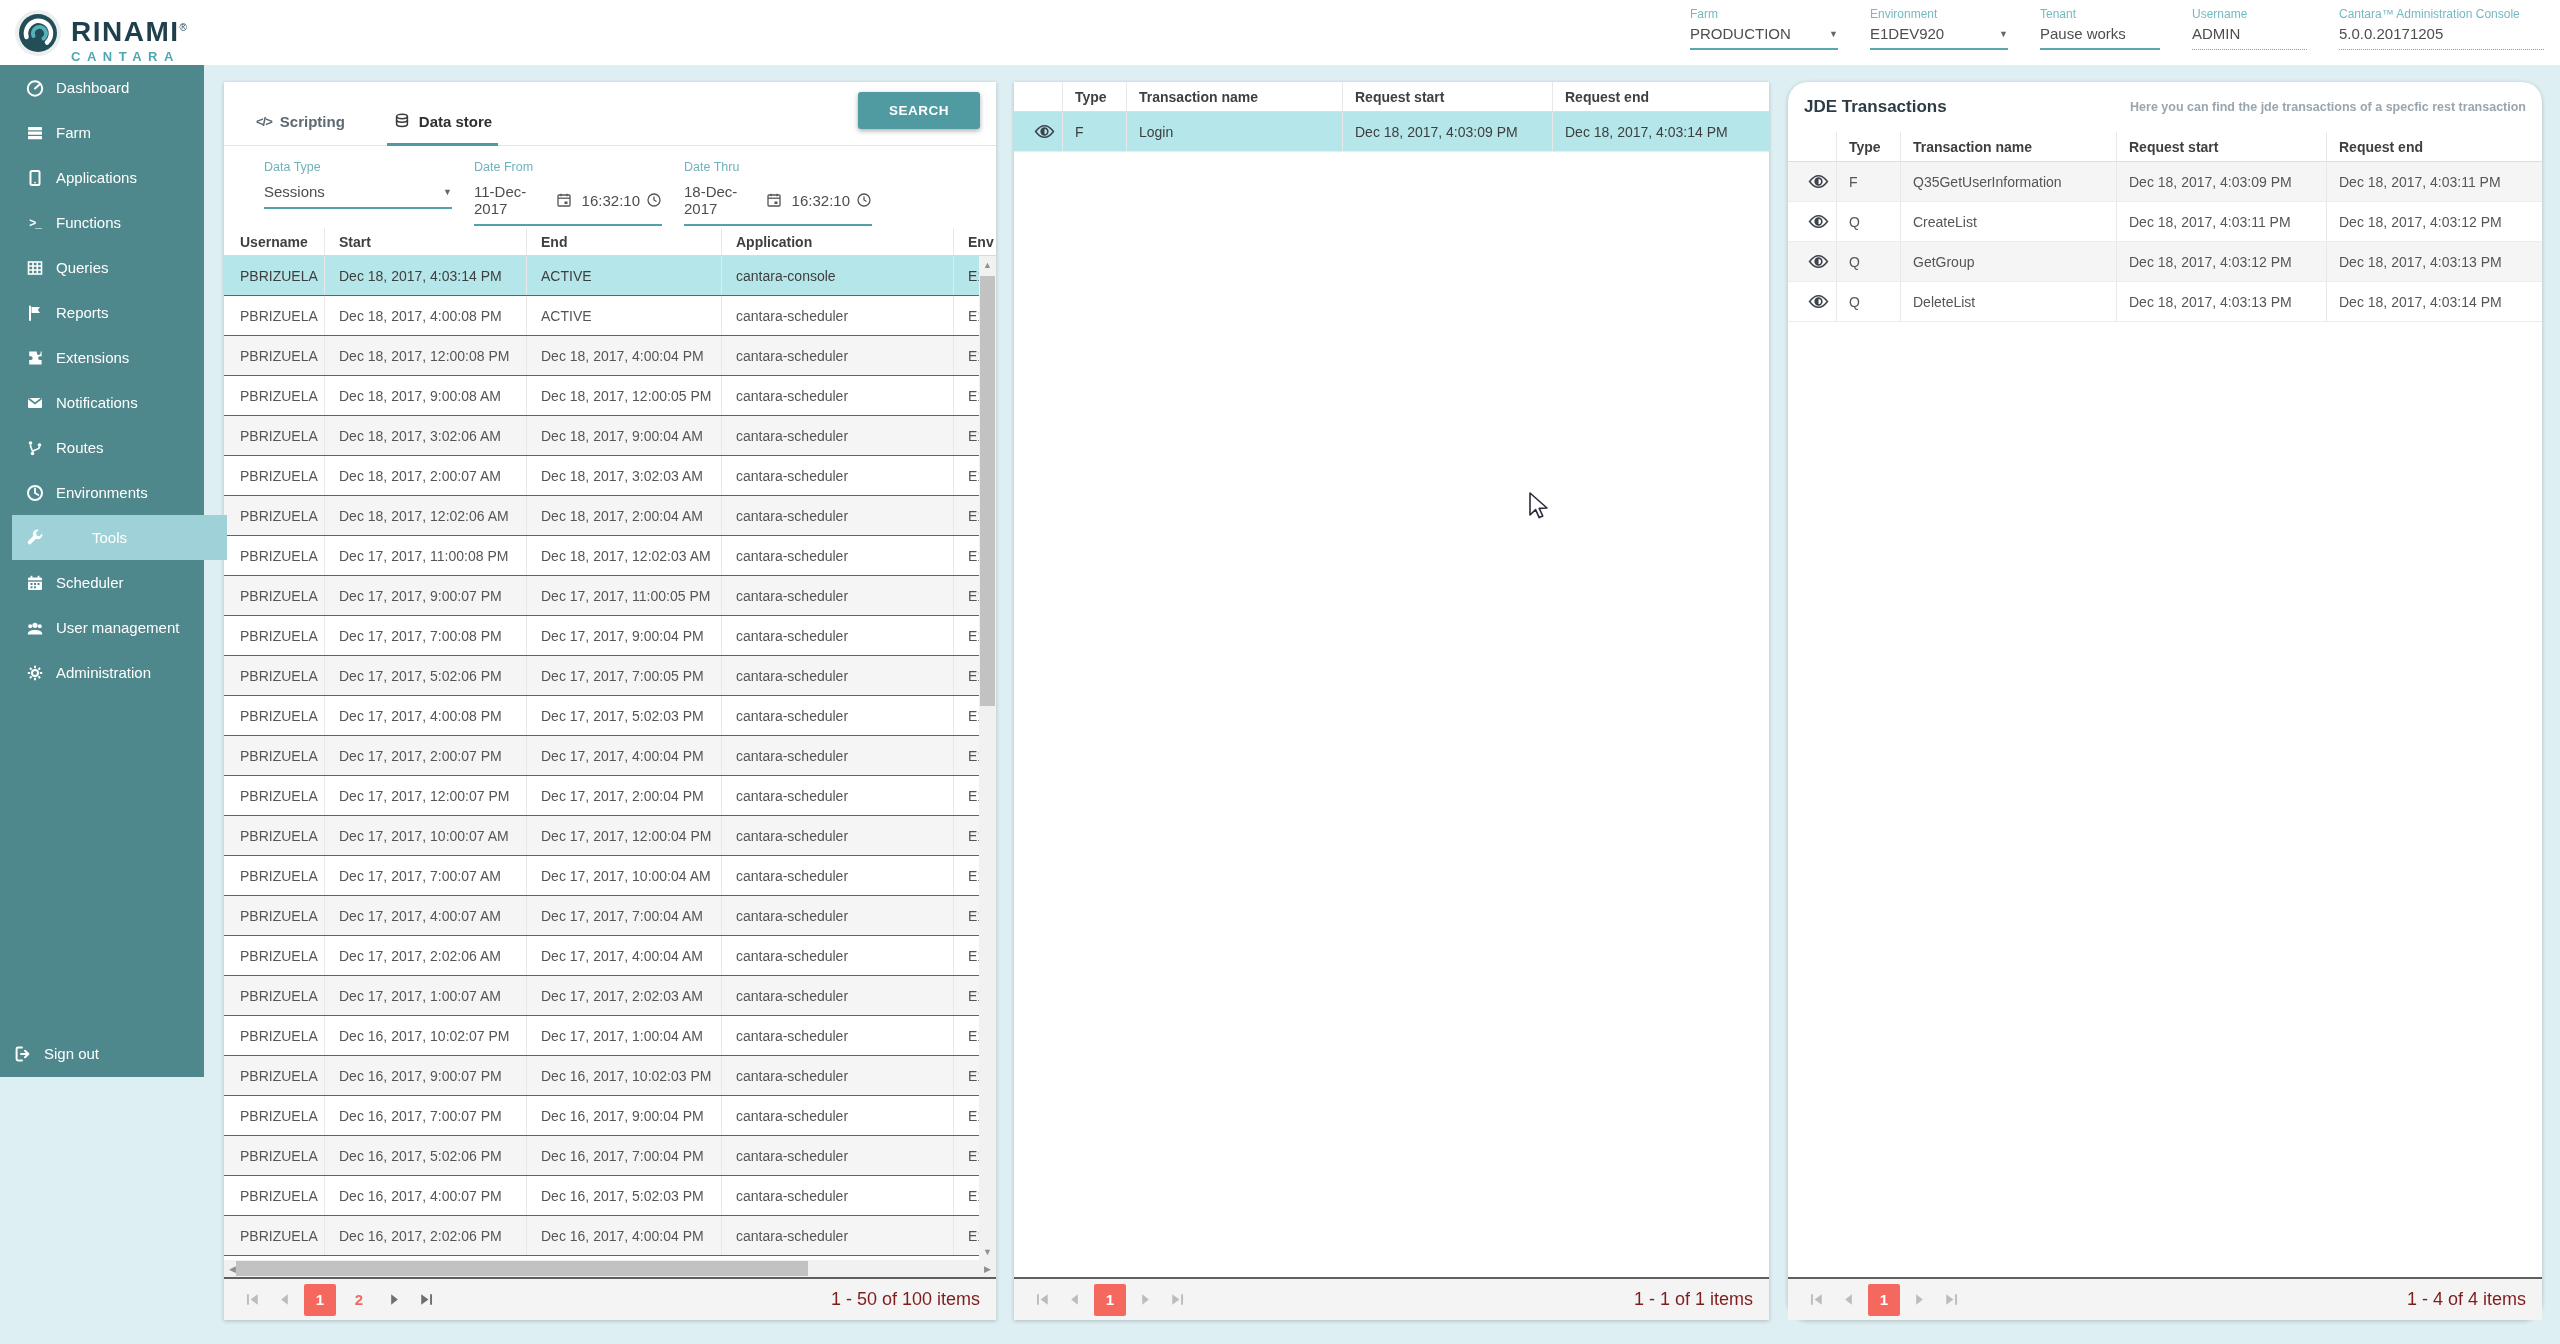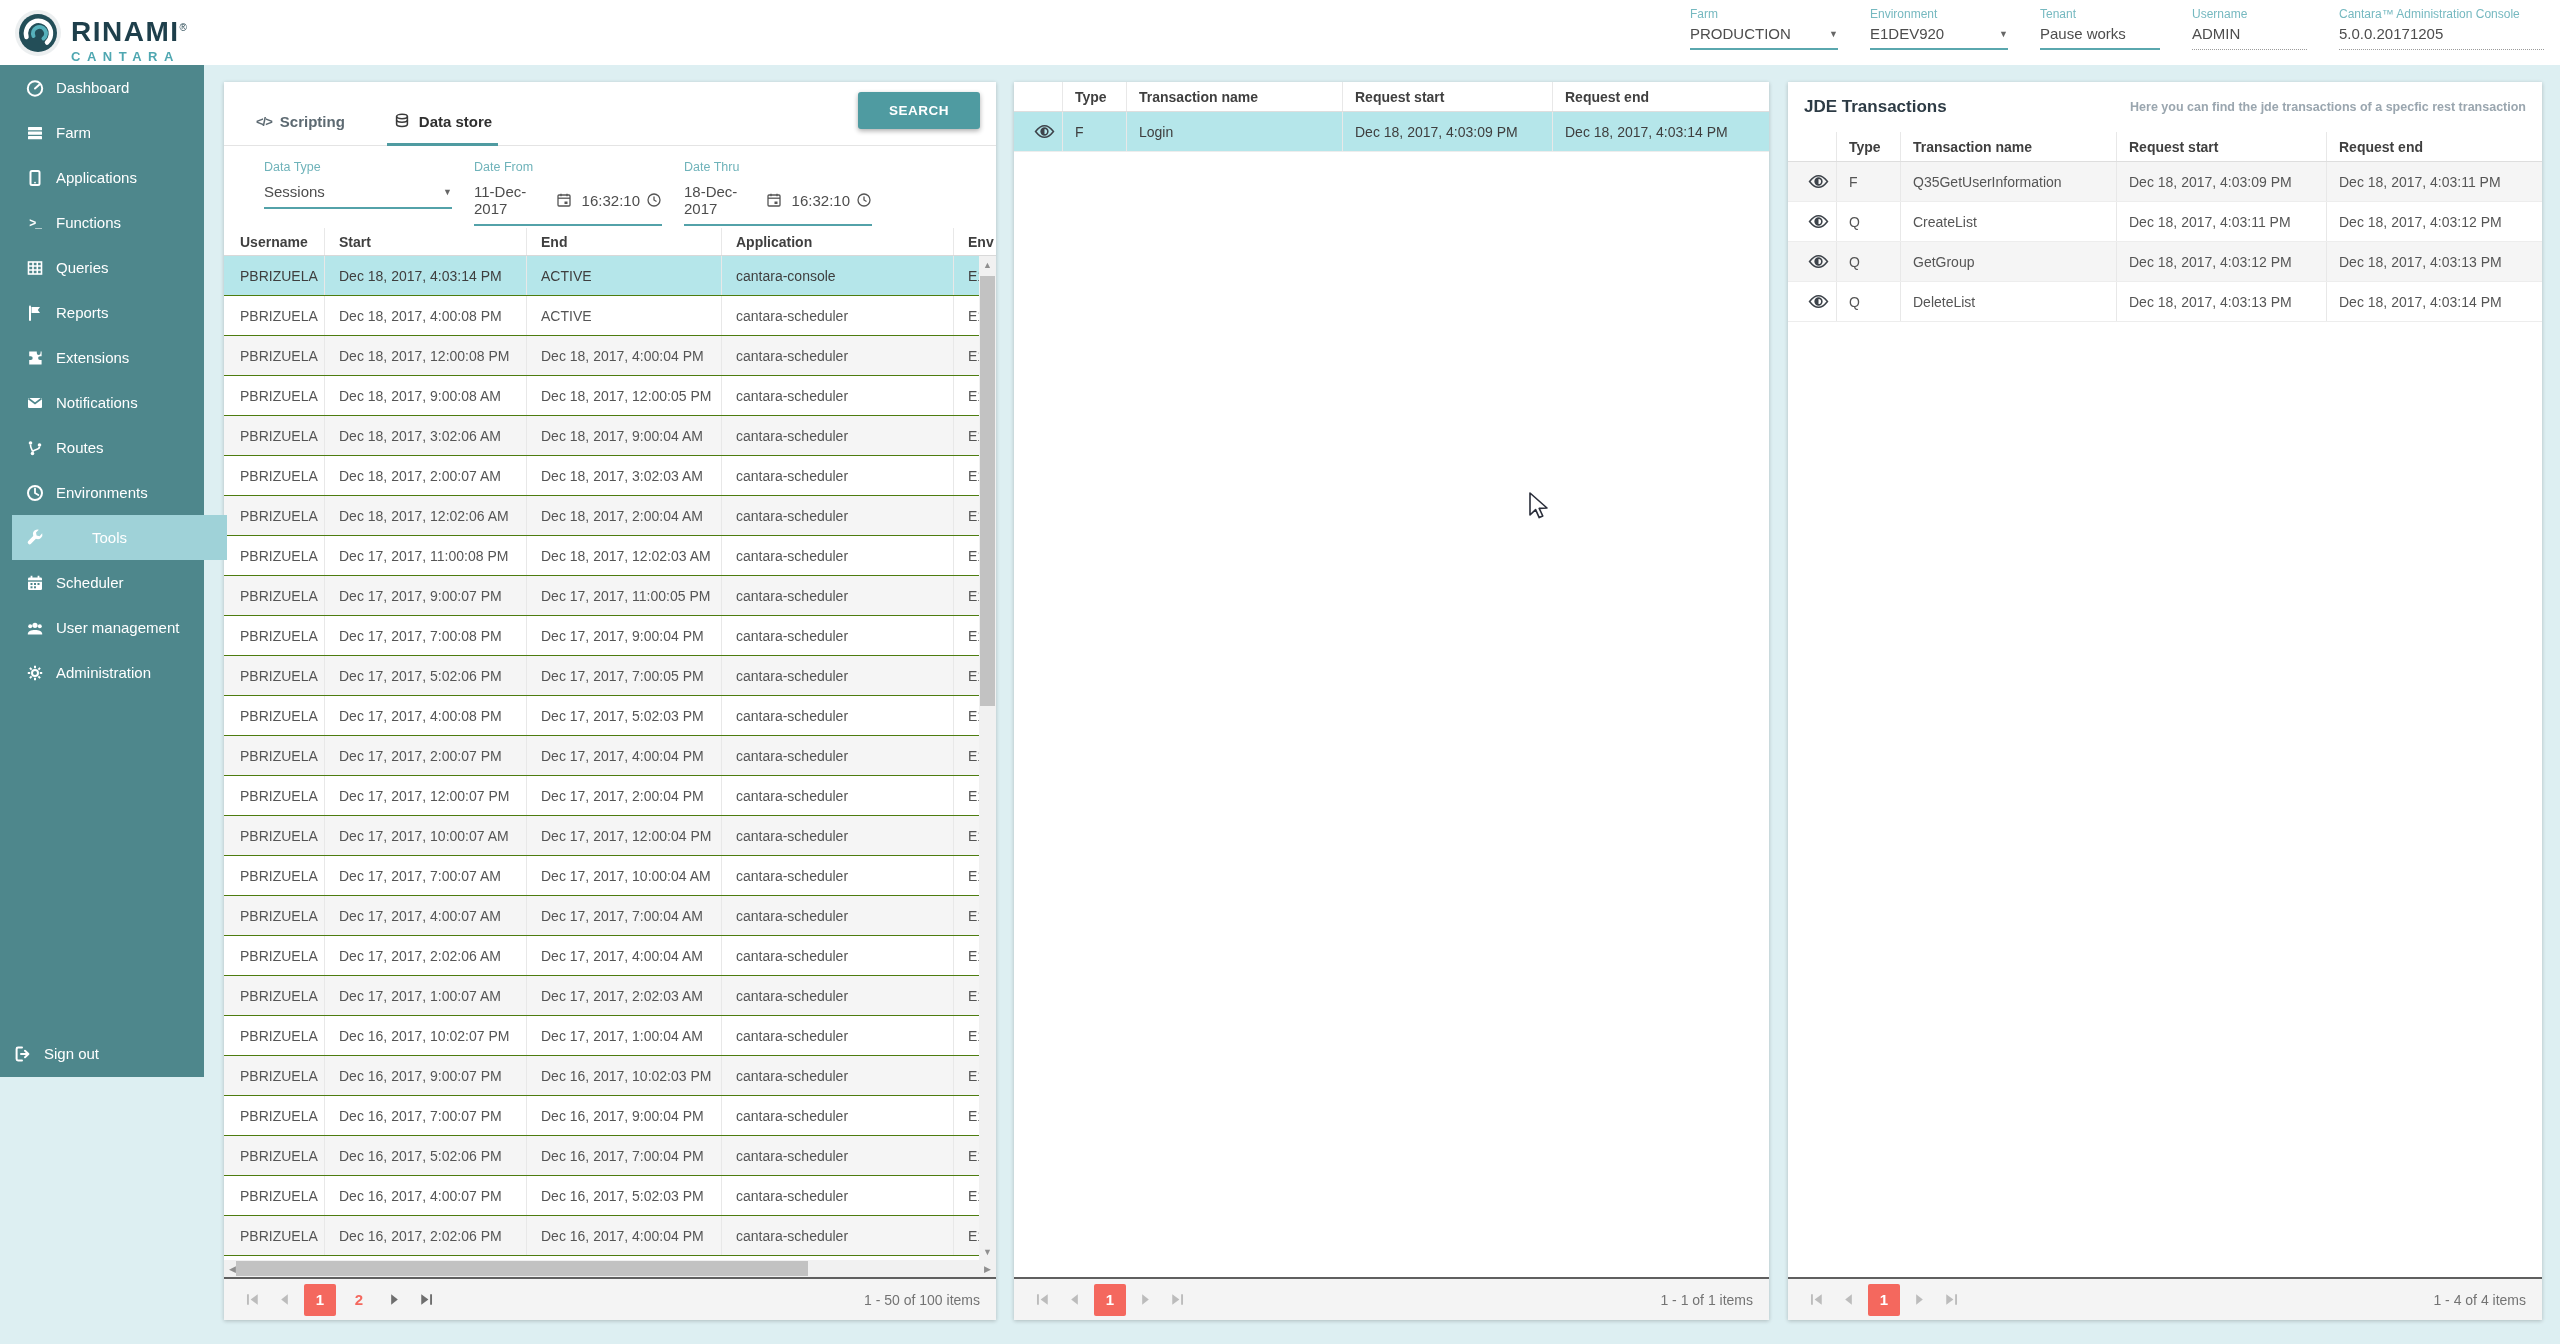--- a/index.html
+++ b/index.html
@@ -31,21 +31,21 @@
   .side-item.selected { background:#9fd2d8; width:215px;gap:36px; }
   .side-icon { width:20px; height:20px; margin-right:11px; flex:none; display:flex; align-items:center; justify-content:center; }
   .side-label { color:#fff; font-size:15px; white-space:nowrap; }
   .side-signout { position:absolute; bottom:1px; left:0; }
   .fn-glyph { color:#fff; font-size:12px; font-weight:800; letter-spacing:-1px; }
 
   
   .panel { position:absolute; top:82px; height:1238px; background:#fff; box-shadow:0 1px 4px rgba(0,0,0,.22); display:flex; flex-direction:column; }
   #panel-datastore { left:224px;  width:772px; }
   #panel-rest      { left:1014px; width:755px; }
-  #panel-jde       { left:1788px; width:754px; }
+  #panel-jde       { left:1788px; width:754px;border-radius:20px; }
 
   
   .tabbar { height:64px; flex:none; position:relative; border-bottom:1px solid #e4e4e4; display:flex; align-items:flex-end; padding-left:26px; }
   .tab { display:flex; align-items:center; gap:8px; padding:0 6px 15px; margin-right:36px; font-size:15px; font-weight:700; color:#5d6a72; position:relative; cursor:pointer; }
   .tab.selected { color:#2f2f2f; }
   .tab.selected::after { content:""; position:absolute; left:0; right:0; bottom:-1px; height:3px; background:#4f9ba1; }
   .code-glyph { font-size:13px; font-weight:800; letter-spacing:-1px; color:#5d6a72; }
   .search-btn { position:absolute; right:16px; top:10px; background:#4f9ba1; color:#fff; font-weight:700; font-size:13.5px; letter-spacing:.5px; padding:11px 31px; border:none; border-radius:3px; box-shadow:0 2px 5px rgba(0,0,0,.32); cursor:pointer; font-family:inherit; }
 
   
@@ -79,21 +79,21 @@
   .hthumb { position:absolute; left:12px; top:1px; height:15px; width:572px; background:#c2c2c2; }
 
   
   .pagination { height:43px; flex:none; background:#f4f4f4; border-top:2px solid #5f5f5f; display:flex; align-items:center; padding:0 16px; }
   .pg-btn { width:25px; height:25px; display:flex; align-items:center; justify-content:center; margin-right:7px; cursor:pointer; }
   .pg-btn.disabled { color:#bcbcbc; cursor:default; }
   .pg-btn.enabled { color:#6e6e6e; }
   .pg-num { min-width:32px; height:32px; display:flex; align-items:center; justify-content:center; font-size:15px; font-weight:700; margin-right:7px; cursor:pointer; }
   .pg-num.current { background:#f4685e; color:#fff; border-radius:2px; }
   .pg-num.link { color:#f4685e; }
-  .pg-items { margin-left:auto; font-size:14px; color:#737373; }
+  .pg-items { margin-left:auto; font-size:18px; color:#7f1d1d; }
 
   
   .txn-titlebar { height:50px; flex:none; display:flex; align-items:center; justify-content:space-between; padding:0 16px; }
   .txn-title { font-size:17px; font-weight:700; color:#2d3b45; }
   .txn-subtitle { font-size:12.5px; font-weight:700; color:#9aa6af; }
   .txn-header { height:30px; flex:none; display:grid; grid-template-columns:48px 64px 216px 210px 1fr; align-items:center; border-bottom:1px solid #dedede; font-weight:700; font-size:14px; color:#3f3f3f; }
   .txn-body { flex:1; overflow:hidden; }
   .txn-row { height:40px; display:grid; grid-template-columns:48px 64px 216px 210px 1fr; align-items:center; font-size:14px; color:#555; border-bottom:1px solid #ededed; background:#fff; }
   .txn-row.striped { background:#f5f5f5; }
   .txn-row.selected { background:#b5e6ea; color:#3e3e3e; }

